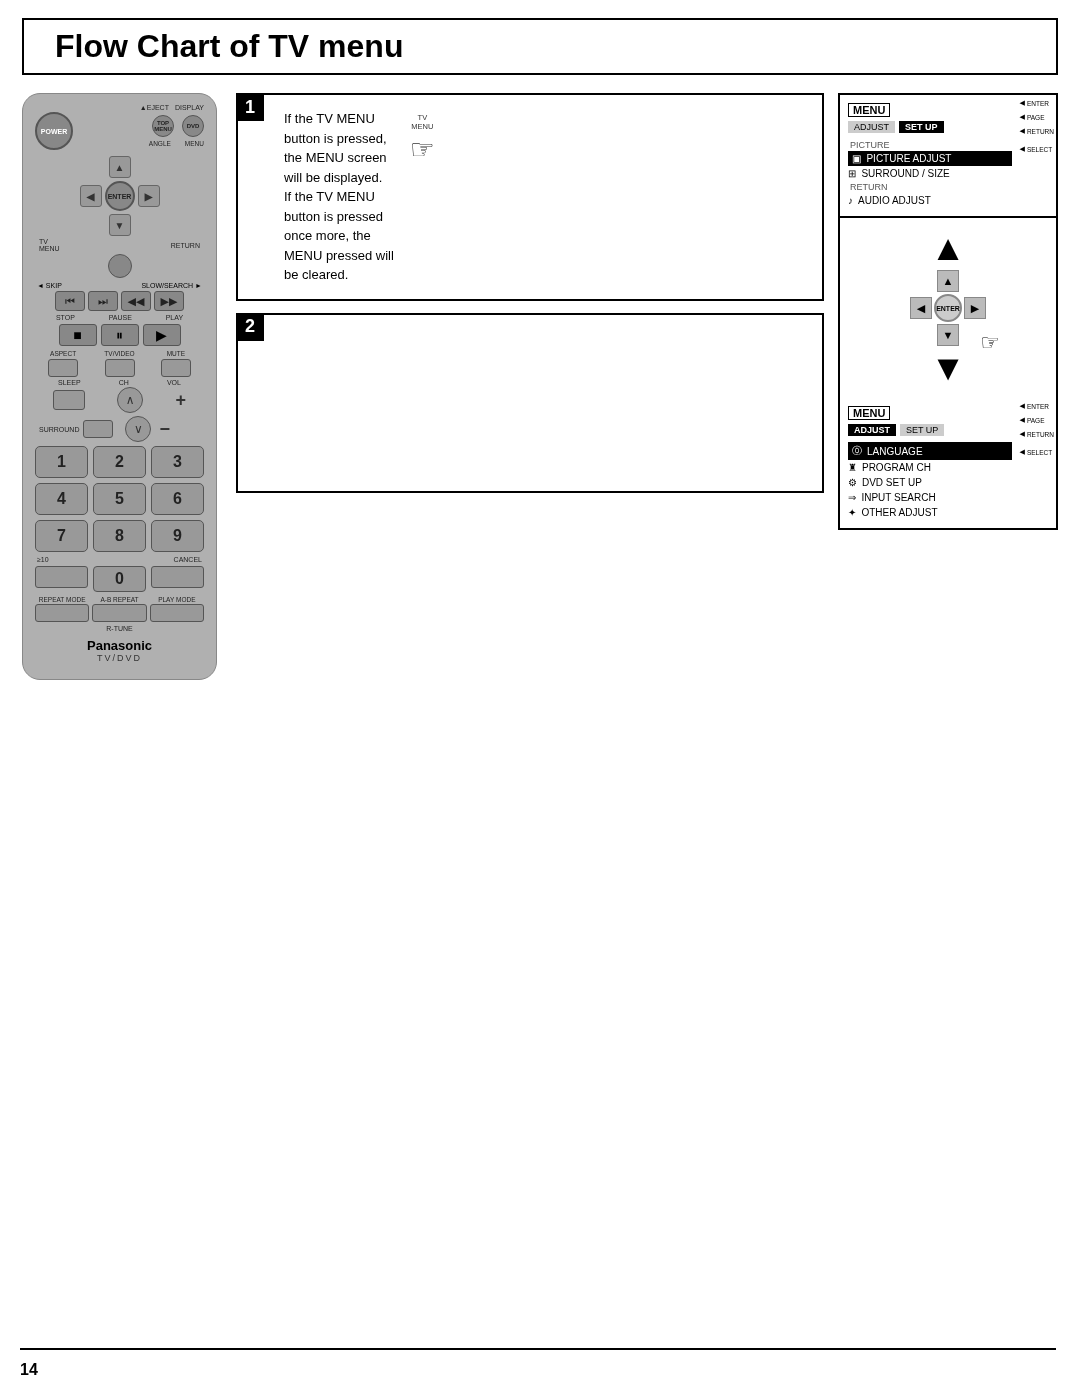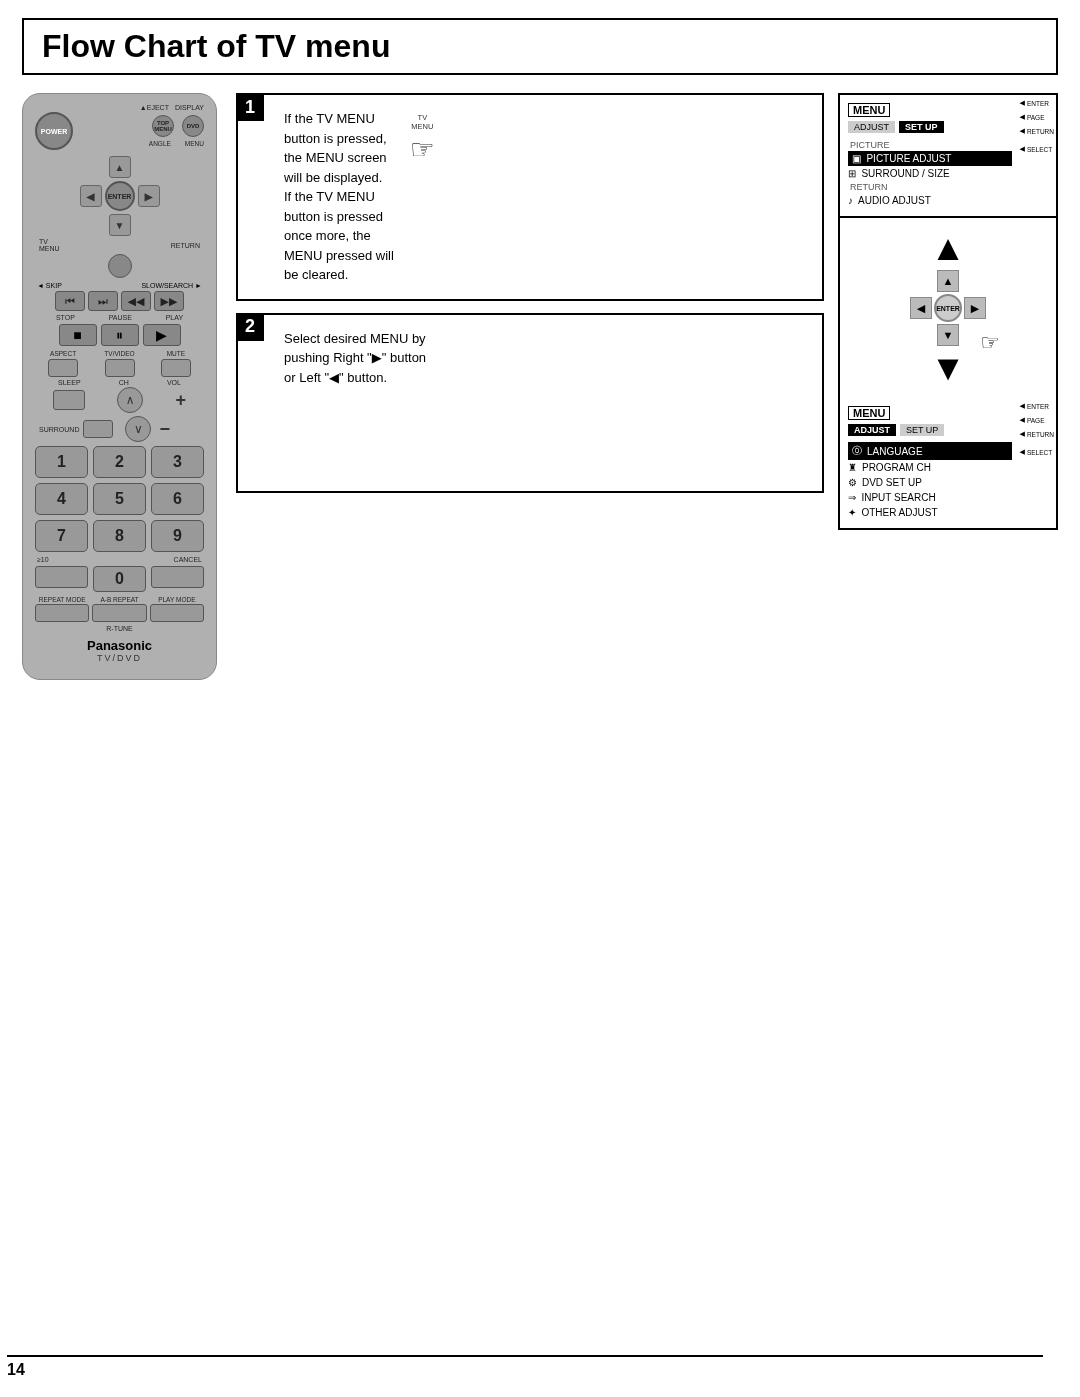--- a/index.html
+++ b/index.html
@@ -8,21 +8,21 @@
       background: #fff;
       width: 1080px;
       min-height: 1397px;
       position: relative;
     }
 
     
     .page-header {
       border: 2.5px solid #000;
       margin: 18px 22px 0 22px;
-      padding: 8px 18px;
+      padding: 8px 31px;
     }
     .page-header h1 {
       font-size: 32px;
       font-weight: 900;
       color: #000;
     }
 
     
     .main-content {
       display: flex;
@@ -276,24 +276,24 @@
       border: 2.5px solid #000;
       border-top: none;
     }
     .nav-labels {
       display: flex; flex-direction: column; gap: 6px; padding: 4px 2px;
     }
     .nav-label-item { font-size: 7px; display: flex; align-items: center; gap: 2px; }
 
     
     .page-footer {
-      position: absolute; bottom: 18px; left: 7px;
+      position: absolute; bottom: 18px; left: 20px;
       font-size: 16px; font-weight: bold;
       border-top: 2.5px solid #000;
-      padding-top: 4px;
+      padding-top: 11px;
       width: calc(100% - 44px);
     }
   </style>
 </head>
 <body>
 
 <div class="page-header">
   <h1>Flow Chart of TV menu</h1>
 </div>
 
@@ -471,29 +471,20 @@
         </div>
         <div class="tv-menu-icon">
           <span style="font-size:7.5px; text-align:center;">TV<br>MENU</span>
           <span style="font-size:28px;">☞</span>
         </div>
       </div>
     </div>
 
     <div class="step-box" style="min-height: 180px;">
       <div class="step-number">2</div>
-      <div class="step-content">
-        <div>
-          <div class="step-text">
-            <span>Select desired MENU by</span><br>
-            <span>pushing Right "▶" button</span><br>
-            <span>or Left "◀" button.</span>
-          </div>
-        </div>
-      </div>
     </div>
 
   </div>
 
   <div class="menu-col">
 
     <div class="menu-top-section">
       <div style="display:flex; align-items:stretch;">
         <div style="flex:1; padding:8px 6px 8px 8px;">
 

